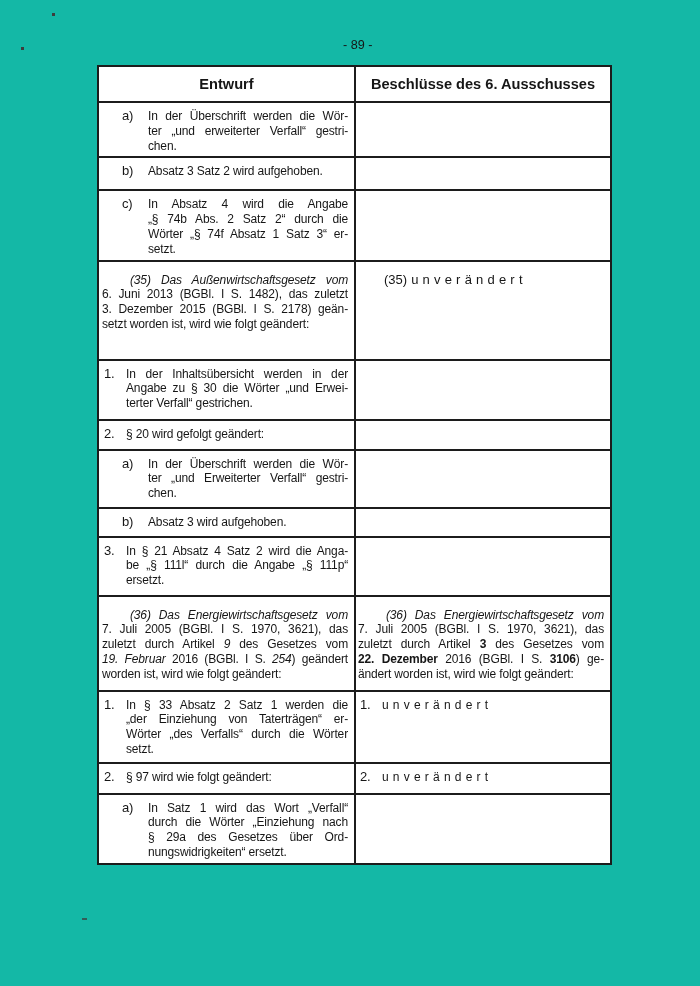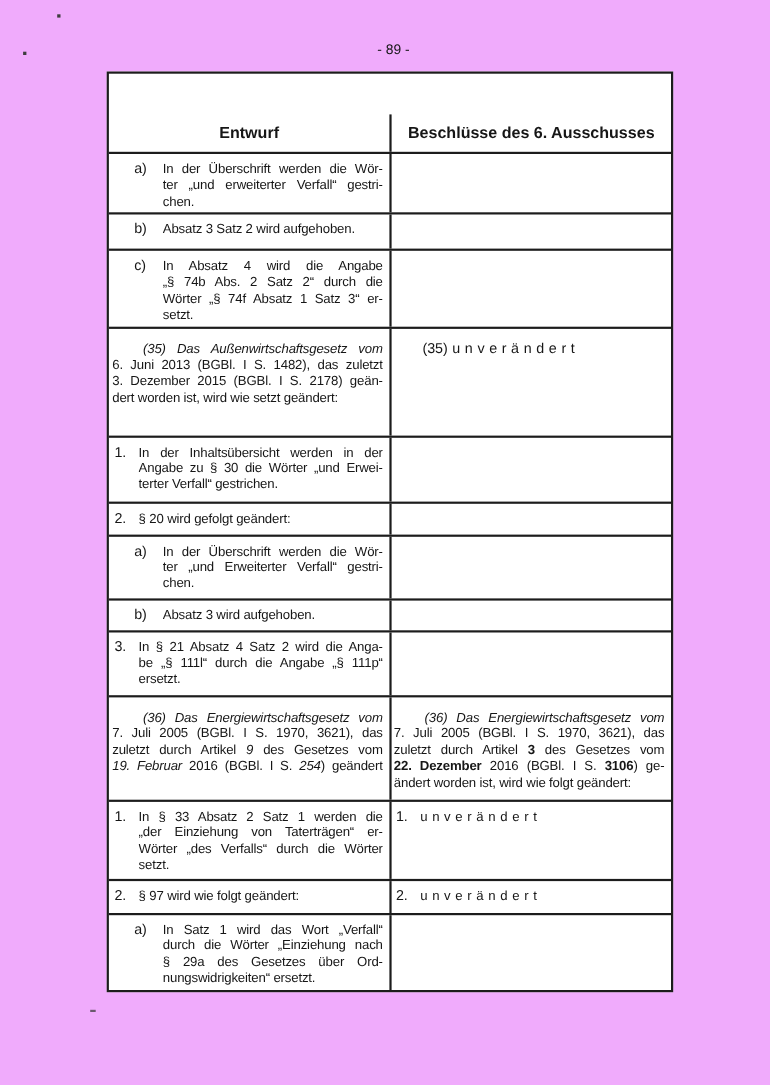--- a/index.html
+++ b/index.html
@@ -1,34 +1,34 @@
 <!DOCTYPE html>
 <html><head>
 <meta charset="utf-8">
 <style>
   html,body{margin:0;padding:0;}
   body{
     width:700px;height:986px;background:#ffffff;
     font-family:"Liberation Sans","DejaVu Sans",sans-serif;
     color:#161616;
   }
-  .page{position:relative;width:700px;height:986px;overflow:hidden;background:#f0abfc;}
+  .page{position:relative;width:700px;height:986px;overflow:hidden;background:#14b8a6;}
 
   
   .pagehead{position:absolute;top:38px;left:0;width:700px;height:16px;font-size:12.6px;}
   .pnum{position:absolute;left:343px;top:0;}
   .status{position:absolute;right:101px;top:16px;white-space:pre;margin-top:12px;}
 
   
   .tbl{
     position:absolute;left:97px;top:65px;width:515px;
     border:2px solid #1c1c1c;box-sizing:border-box;background:#fff;
   }
   .row{display:flex;border-top:2px solid #1c1c1c;box-sizing:border-box;}
-  .row.head{border-top:none;min-height:34px;margin-top:37px;}
+  .row.head{border-top:none;min-height:34px;}
   .cl{width:257px;border-right:2px solid #1c1c1c;padding:6px 6px 3px 3px;box-sizing:border-box;}
   .cr{flex:1;padding:6px 6px 3px 2px;box-sizing:border-box;}
   .hcell{display:flex;align-items:center;justify-content:center;
          font-weight:bold;font-size:14.6px;padding:0 0;}
 
   
   .jline{
     font-size:12px;line-height:14.8px;letter-spacing:-0.15px;
     white-space:nowrap;overflow:hidden;
     text-align:justify;text-align-last:justify;
@@ -111,21 +111,21 @@
             </div>
           </div>
           <div class="cr"></div>
         </div>
         <div class="row" style="min-height: 99px;">
           <div class="cl" style="padding-top: 11px;">
             <div class="para">
               <div class="jline first">(35) Das Außenwirtschaftsgesetz vom</div>
               <div class="jline">6. Juni 2013 (BGBl. I S. 1482), das zuletzt</div>
               <div class="jline">3. Dezember 2015 (BGBl. I S. 2178) geän-</div>
-              <div class="jline last">dert worden ist, wird wie setzt geändert:</div>
+              <div class="jline last">setzt worden ist, wird wie folgt geändert:</div>
             </div>
           </div>
           <div class="cr" style="padding-top: 11px;">
             <div class="uv"><span class="lblu">(35)</span><span class="sp">unverändert</span></div>
           </div>
         </div>
         <div class="row" style="min-height: 60px;">
           <div class="cl">
             <div class="item num">
               <span class="lbl">1.</span>
@@ -186,20 +186,21 @@
           </div>
           <div class="cr"></div>
         </div>
         <div class="row" style="min-height: 95px;">
           <div class="cl" style="padding-top: 11px;">
             <div class="para">
               <div class="jline first">(36) Das Energiewirtschaftsgesetz vom</div>
               <div class="jline">7. Juli 2005 (BGBl. I S. 1970, 3621), das</div>
               <div class="jline">zuletzt durch Artikel <i>9</i> des Gesetzes vom</div>
               <div class="jline"><i>19. Februar</i> 2016 (BGBl. I S. <i>254</i>) geändert</div>
+              <div class="jline last">worden ist, wird wie folgt geändert:</div>
             </div>
           </div>
           <div class="cr" style="padding-top: 11px;">
             <div class="para">
               <div class="jline first">(36) Das Energiewirtschaftsgesetz vom</div>
               <div class="jline">7. Juli 2005 (BGBl. I S. 1970, 3621), das</div>
               <div class="jline">zuletzt durch Artikel <b>3</b> des Gesetzes vom</div>
               <div class="jline"><b>22. Dezember</b> 2016 (BGBl. I S. <b>3106</b>) ge-</div>
               <div class="jline last">ändert worden ist, wird wie folgt geändert:</div>
             </div>

